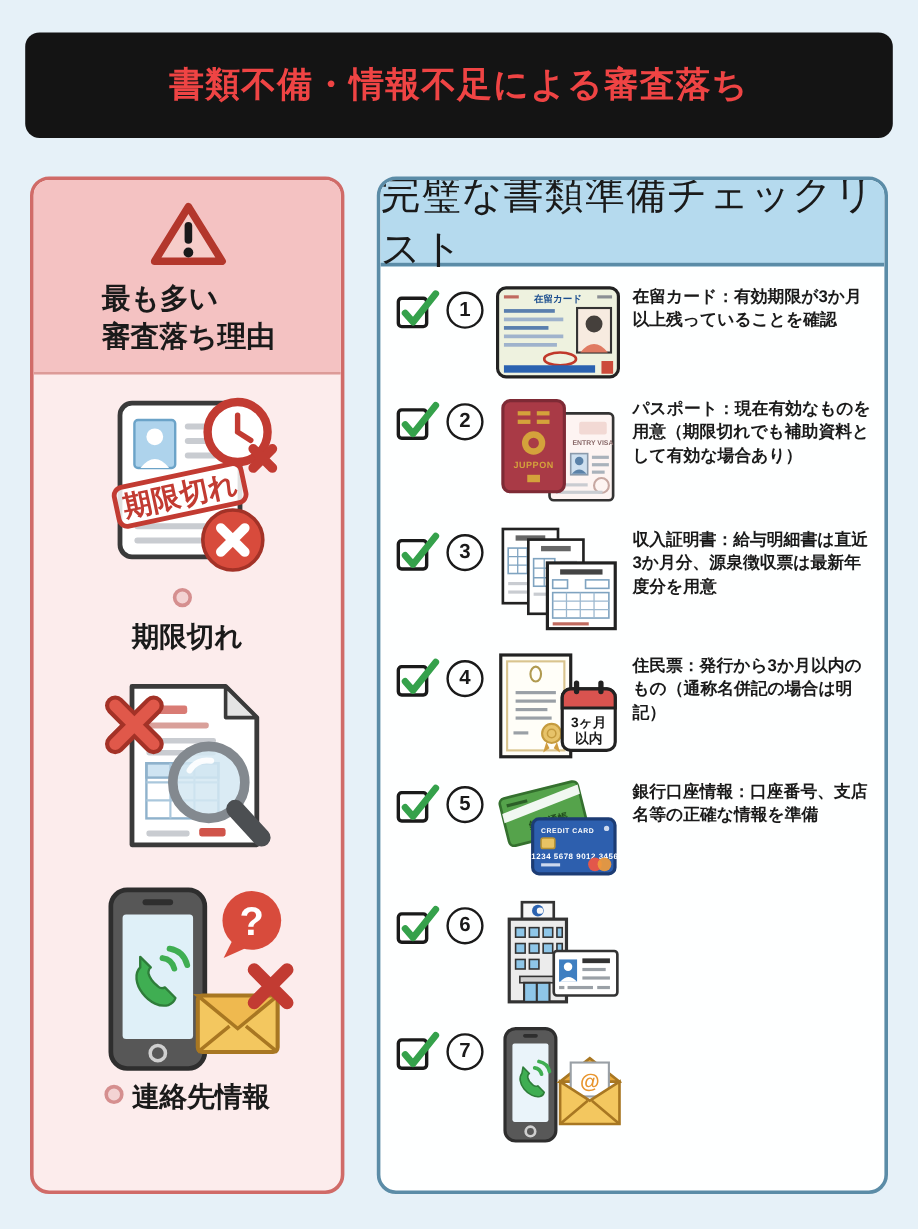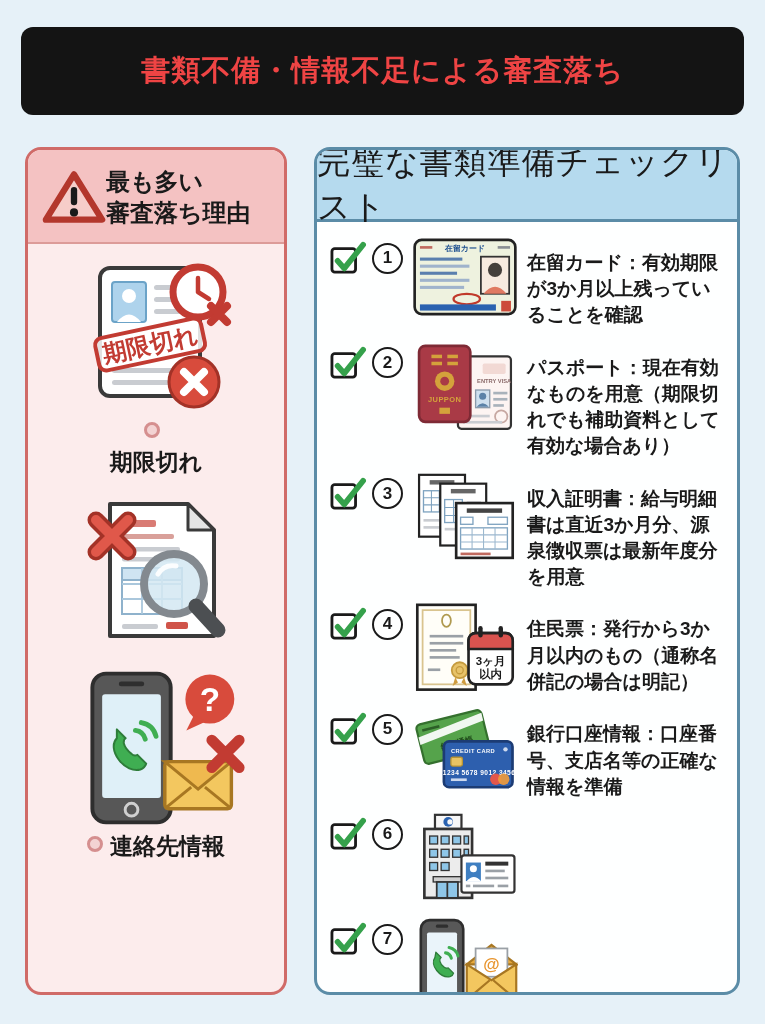--- a/index.html
+++ b/index.html
@@ -24,21 +24,21 @@
   .panel.left{
     left:25px;width:262px;height:848px;
     background:#fcecec;border:3px solid #d06b68;
   }
   .panel.right{
     left:314px;width:426px;height:848px;
     background:#feffff;border:3px solid #5b8ca7;
   }
   .panel.left header{
     background:#f4c2c2;border-bottom:2px solid #dc9b98;
-    display:flex;align-items:center;padding:16px 12px 14px 14px;
+    display:flex;align-items:center;gap:10px;padding:16px 12px 14px 14px;flex-direction:column;
   }
   .panel.left header .hl{font-size:24px;font-weight:bold;line-height:1.3;}
   .panel.right header{
     background:#b5daee;border-bottom:3px solid #5b8ca7;
     height:69px;display:flex;align-items:center;justify-content:center;
   }
   .panel.right header span{font-size:33px;font-weight:normal;letter-spacing:1px;}
 
   
   .left-body{display:flex;flex-direction:column;align-items:center;padding-top:14px;}
@@ -53,21 +53,21 @@
   
   .right-body{display:flex;flex-direction:column;padding:15px 10px 10px 12px;gap:13px;}
   .row{display:flex;align-items:flex-start;gap:6px;}
   .cn{display:flex;align-items:center;gap:5px;flex:none;padding-top:4px;}
   .num{
     width:27px;height:27px;border:2.5px solid #1a1a1a;border-radius:50%;
     display:flex;align-items:center;justify-content:center;
     font-size:17px;font-weight:bold;flex:none;
   }
   .ricon{width:112px;flex:none;display:flex;justify-content:center;align-items:flex-start;}
-  .rtext{flex:1;font-size:19px;font-weight:bold;line-height:1.38;padding-top:1px;margin-top:12px;}
+  .rtext{flex:1;font-size:14px;font-weight:bold;line-height:1.38;padding-top:1px;}
 </style>
 </head>
 <body>
 
 <div class="page">
 
   <div class="banner">
     <span>書類不備・情報不足による審査落ち</span>
   </div>
 

